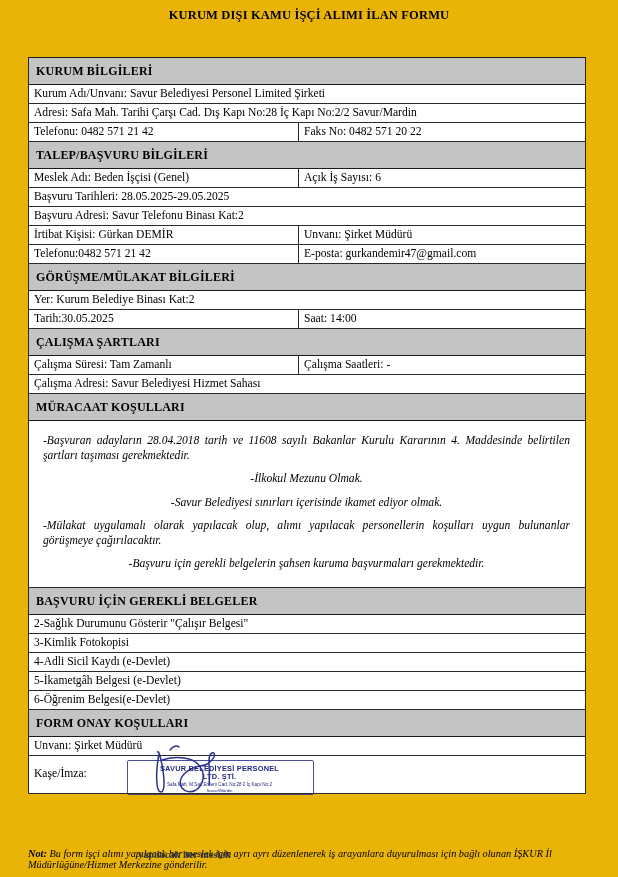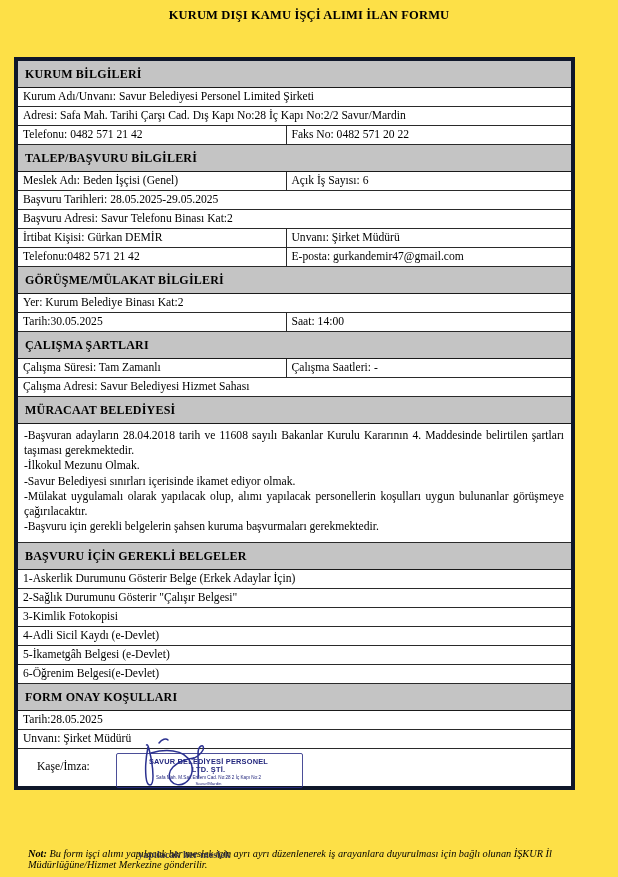--- a/index.html
+++ b/index.html
@@ -12,41 +12,41 @@
     height: 877px;
     position: relative;
     font-family: "Liberation Serif", "DejaVu Serif", serif;
     color: #000000;
     overflow: hidden;
   }
 
   .page {
     position: absolute;
     inset: 0;
-    background: #fde047;
+    background: #eab308;
   }
 
   .doc-title {
     position: absolute;
     top: 8px;
     left: 0;
     width: 618px;
     text-align: center;
     font-size: 12.5px;
     font-weight: bold;
     letter-spacing: 0.15px;
     font-family: "Liberation Serif", "DejaVu Serif", serif;
   }
 
   .form-table {
     position: absolute;
-    left: 14px;
+    left: 28px;
     top: 57px;
     width: 557px;
-    border: 4px solid #0f172a;
+    border: 1px solid #0f172a;
     border-collapse: collapse;
     table-layout: fixed;
   }
 
   .form-table td {
     border: 1px solid #2a2a2a;
     padding: 1px 4px 2px 5px;
     font-size: 11.6px;
     line-height: 14px;
     vertical-align: middle;
@@ -67,30 +67,31 @@
 
   td.body-block {
     padding: 4px 7px 8px 6px;
     font-size: 11.6px;
     line-height: 15.2px;
     vertical-align: top;
     height: auto;
   }
 
   td.body-block p {
-    margin: 0;
+    margin: 8px;
     text-align: justify;
     text-justify: inter-word;
-  }
-  td.body-block p.last { text-align: left; }
+    font-style: italic;
+  }
+  td.body-block p.last { text-align: center; }
 
   td.kase-cell {
     height: 34px;
     position: relative;
-    padding-left: 19px;
+    padding-left: 5px;
     vertical-align: middle;
   }
 
   .kase-label { position: relative; z-index: 1; }
 
   
   .stamp {
     position: absolute;
     left: 95px;
     top: 1px;
@@ -223,59 +224,53 @@
       </tr>
       <tr>
         <td>Çalışma Süresi: Tam Zamanlı</td>
         <td>Çalışma Saatleri: -</td>
       </tr>
       <tr>
         <td colspan="2">Çalışma Adresi: Savur Belediyesi Hizmet Sahası</td>
       </tr>
 
       <tr>
-        <td class="sec-header" colspan="2">MÜRACAAT BELEDİYESİ</td>
+        <td class="sec-header" colspan="2">MÜRACAAT KOŞULLARI</td>
       </tr>
       <tr>
         <td class="body-block" colspan="2">
           <p>-Başvuran adayların 28.04.2018 tarih ve 11608 sayılı Bakanlar Kurulu Kararının 4. Maddesinde belirtilen şartları taşıması gerekmektedir.</p>
           <p class="last">-İlkokul Mezunu Olmak.</p>
           <p class="last">-Savur Belediyesi sınırları içerisinde ikamet ediyor olmak.</p>
           <p>-Mülakat uygulamalı olarak yapılacak olup, alımı yapılacak personellerin koşulları uygun bulunanlar görüşmeye çağırılacaktır.</p>
           <p class="last">-Başvuru için gerekli belgelerin şahsen kuruma başvurmaları gerekmektedir.</p>
         </td>
       </tr>
 
       <tr>
         <td class="sec-header" colspan="2">BAŞVURU İÇİN GEREKLİ BELGELER</td>
       </tr>
       <tr>
-        <td colspan="2">1-Askerlik Durumunu Gösterir Belge (Erkek Adaylar İçin)</td>
-      </tr>
-      <tr>
         <td colspan="2">2-Sağlık Durumunu Gösterir "Çalışır Belgesi"</td>
       </tr>
       <tr>
         <td colspan="2">3-Kimlik Fotokopisi</td>
       </tr>
       <tr>
         <td colspan="2">4-Adli Sicil Kaydı (e-Devlet)</td>
       </tr>
       <tr>
         <td colspan="2">5-İkametgâh Belgesi (e-Devlet)</td>
       </tr>
       <tr>
         <td colspan="2">6-Öğrenim Belgesi(e-Devlet)</td>
       </tr>
 
       <tr>
         <td class="sec-header" colspan="2">FORM ONAY KOŞULLARI</td>
-      </tr>
-      <tr>
-        <td colspan="2">Tarih:28.05.2025</td>
       </tr>
       <tr>
         <td colspan="2">Unvanı: Şirket Müdürü</td>
       </tr>
       <tr>
         <td class="kase-cell" colspan="2">
           <span class="kase-label">Kaşe/İmza:</span>
 
           <div class="stamp">
             <div class="stamp-box"></div>

